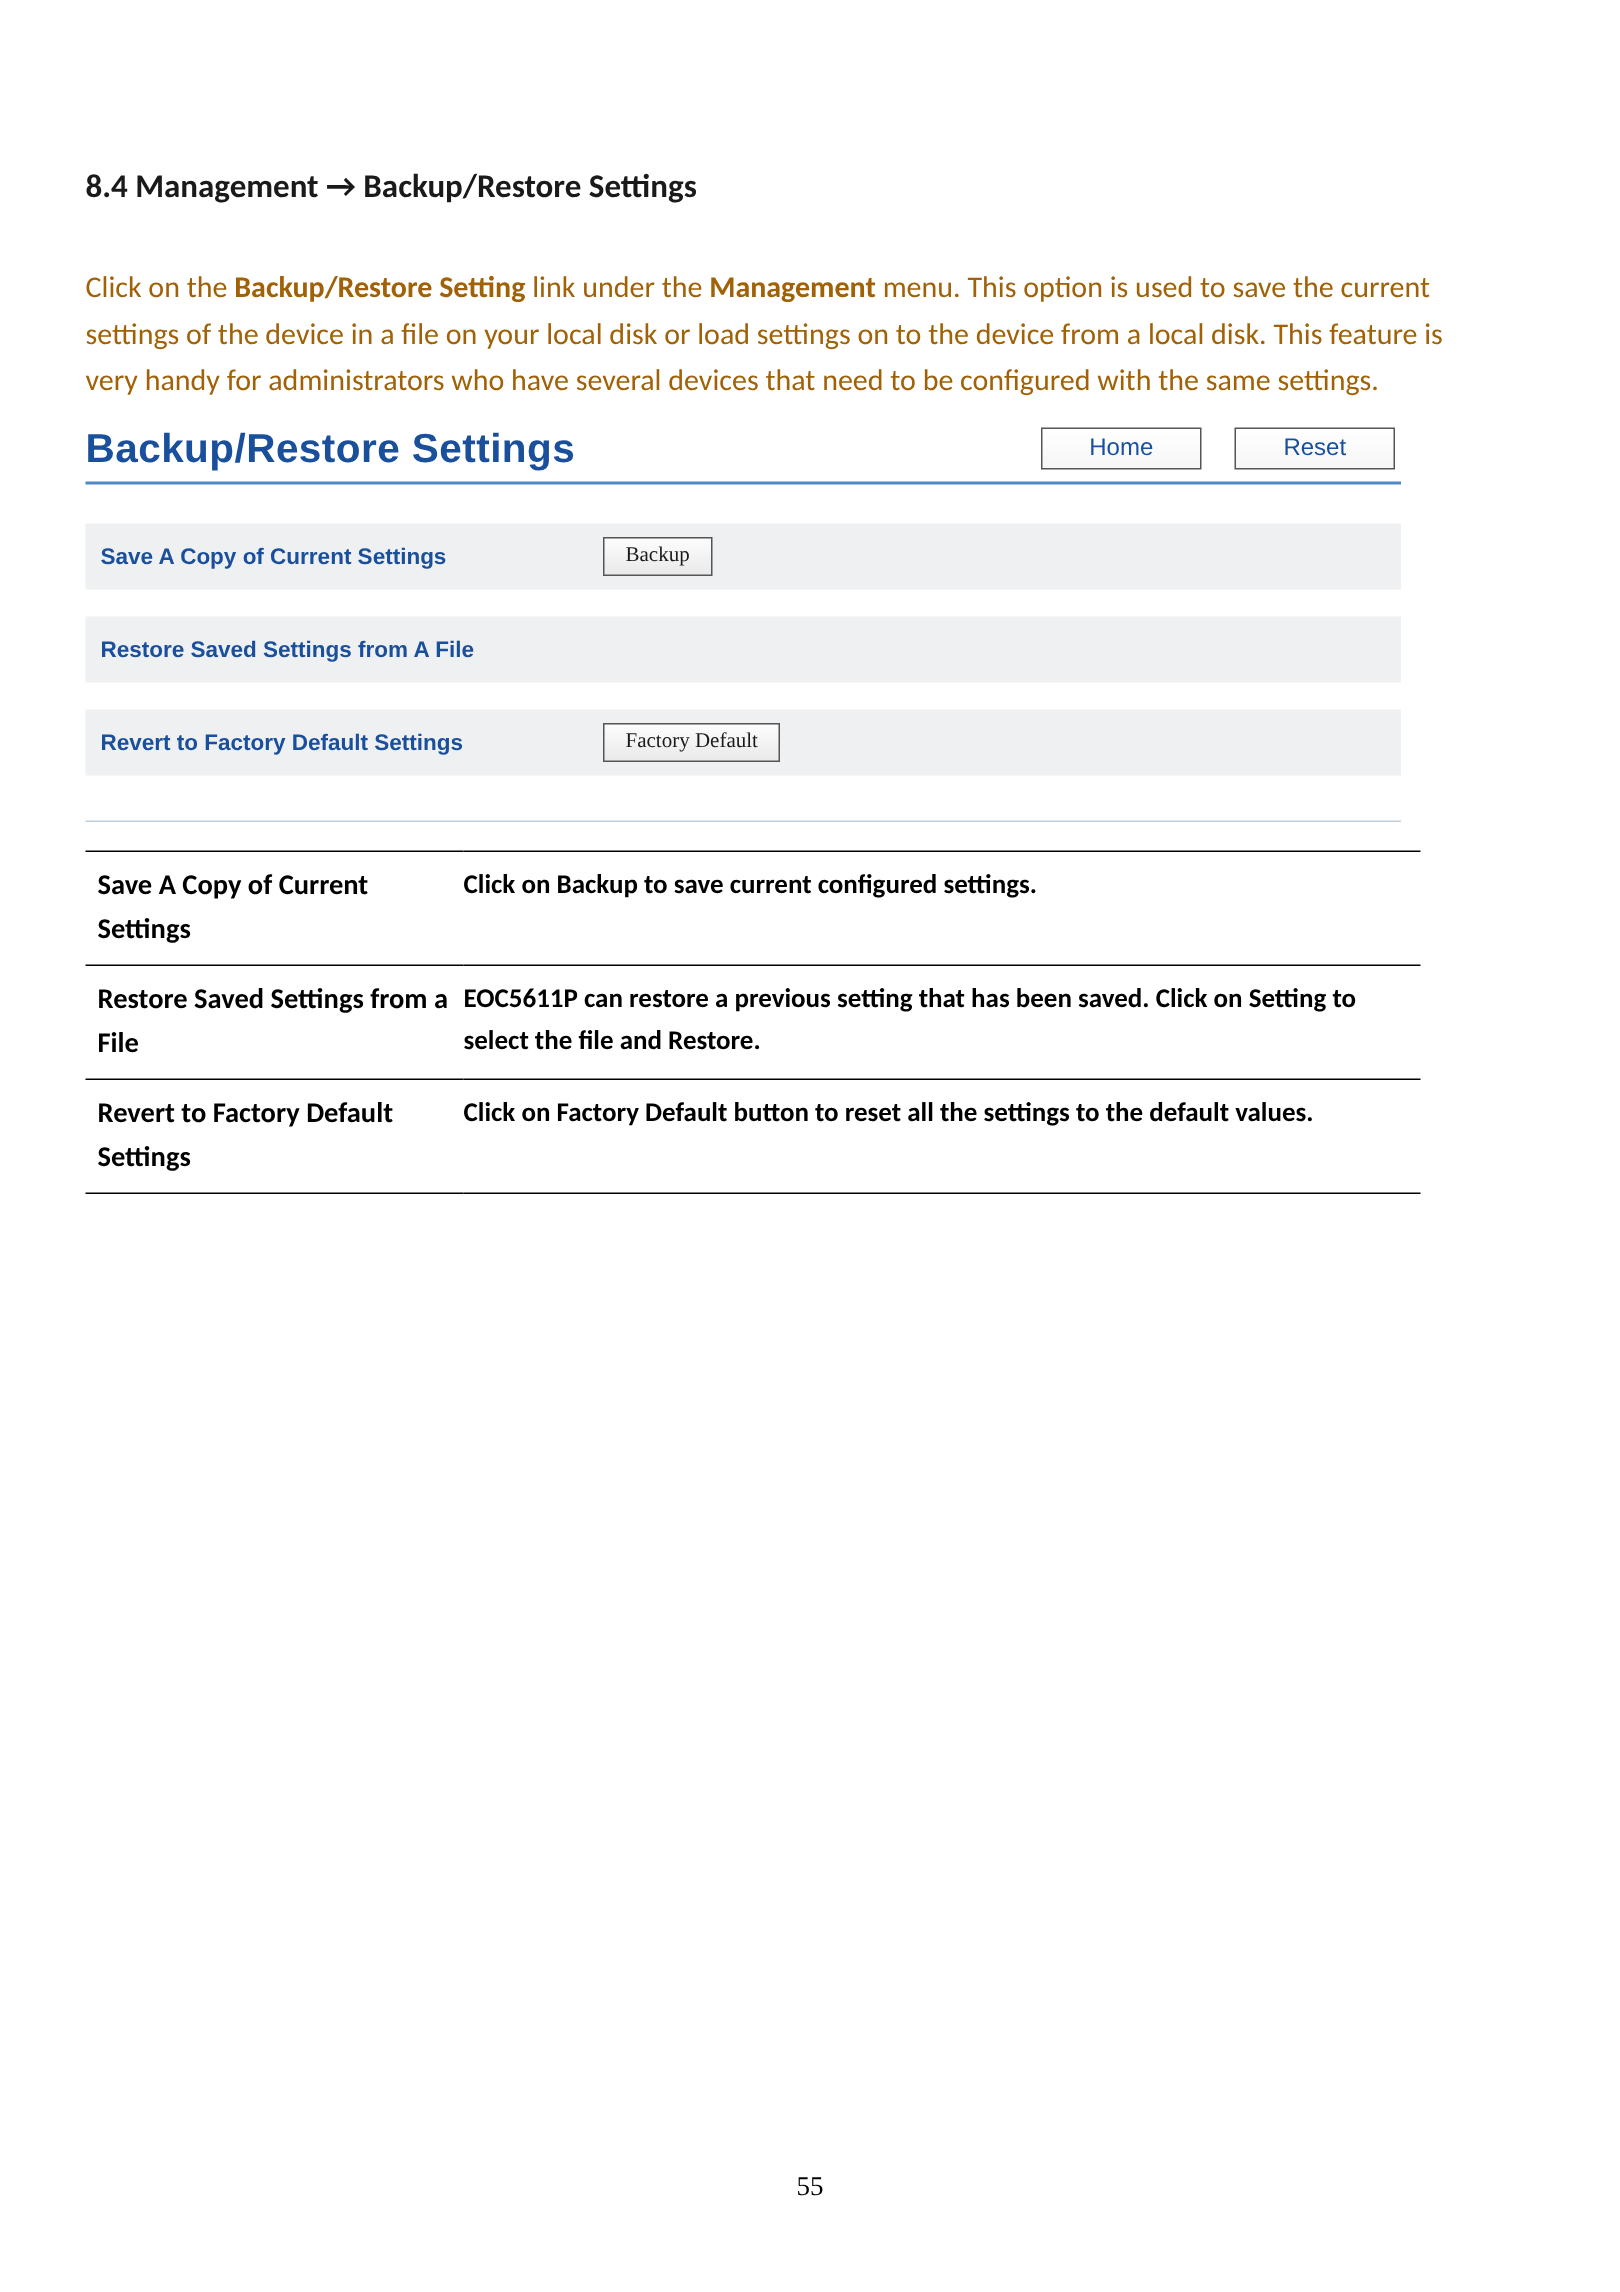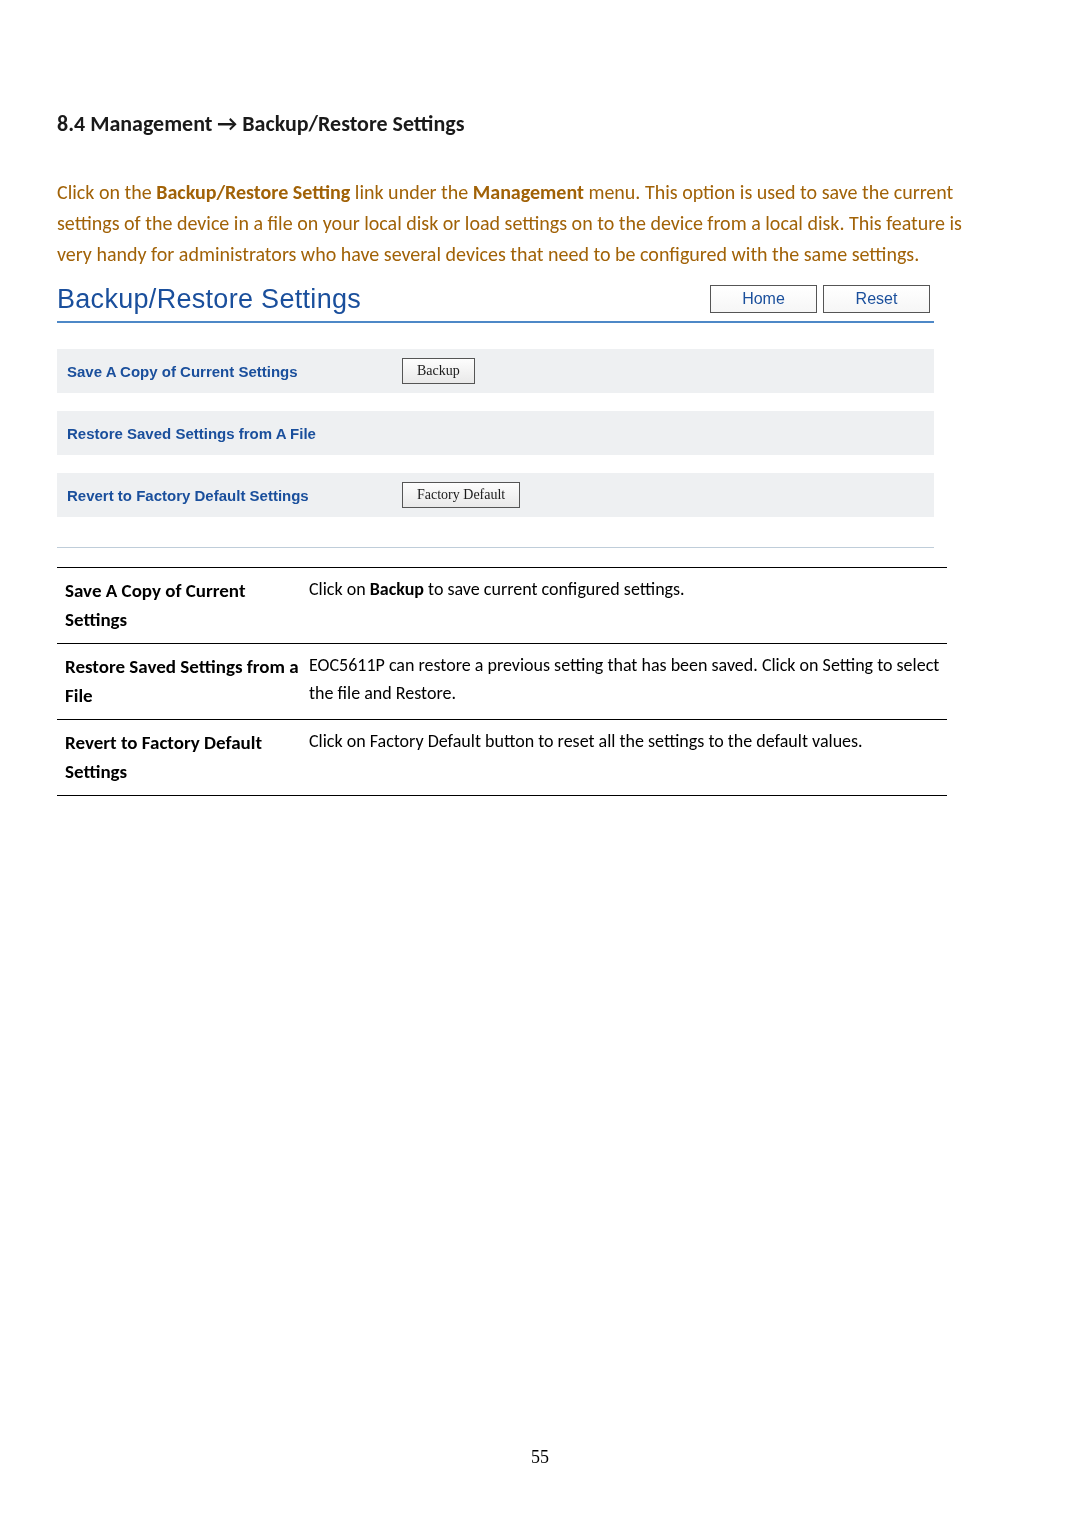--- a/index.html
+++ b/index.html
@@ -39,27 +39,27 @@
   }
   .panel-header {
     display: flex;
     align-items: flex-end;
     justify-content: space-between;
     padding-bottom: 6px;
     border-bottom: 2px solid #4e88c7;
   }
   .panel-title {
     font-size: 27px;
-    font-weight: 400;
+    font-weight: 700;
     color: #1a4f9c;
     letter-spacing: 0.3px;
   }
   .nav-buttons {
     display: flex;
-    gap: 6px;
+    gap: 22px;
     padding-right: 4px;
     padding-bottom: 2px;
   }
   .nav-btn {
     width: 105px;
     height: 26px;
     border: 1px solid #555;
     background: linear-gradient(#ffffff,#f6f6f6);
     color: #1a4f9c;
     font-size: 16px;
@@ -130,21 +130,21 @@
     font-size: 18px;
     line-height: 1.55;
   }
   .desc-table td.term {
     font-weight: 700;
     width: 240px;
     padding-left: 8px;
     font-size: 19px;
   }
   .desc-table td.defn {
-    font-weight: 400;
+    font-weight: 700;
   }
   .desc-table tr:first-child td { border-top: 1.2px solid #000; }
   .desc-table tr:last-child td { border-bottom: 1.2px solid #000; }
 
   .page-number {
     position: absolute;
     bottom: 60px;
     left: 0;
     width: 1080px;
     text-align: center;

